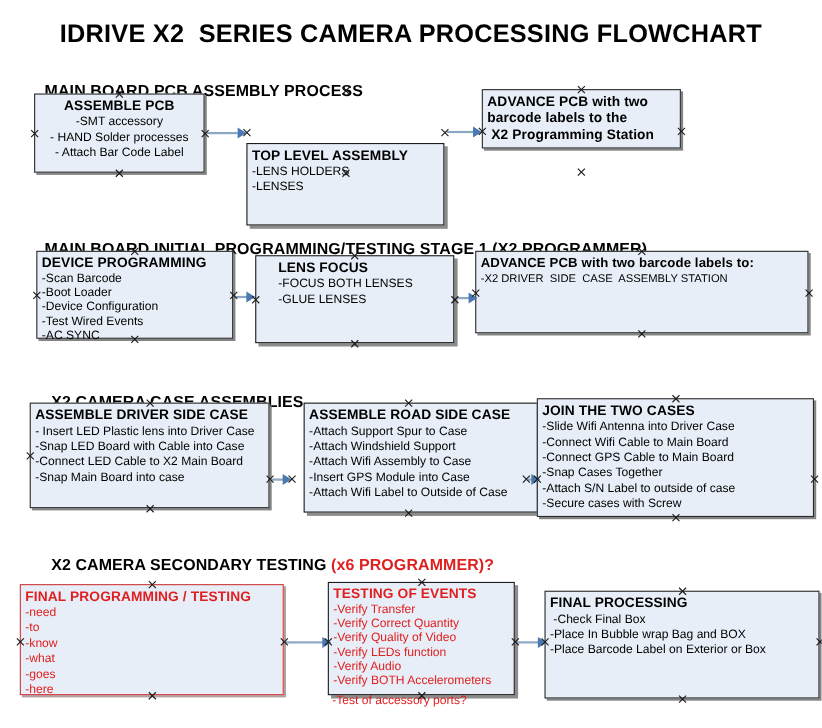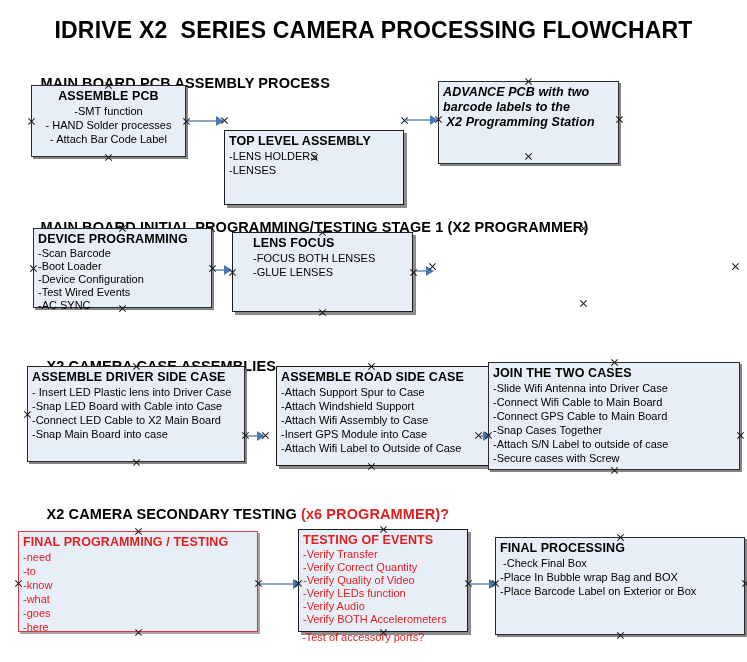--- a/index.html
+++ b/index.html
@@ -128,32 +128,32 @@
 <div id="canvas">
 
   <div class="main-title">IDRIVE X2  SERIES CAMERA PROCESSING FLOWCHART</div>
 
   <div class="section-header" style="left:24px; top:59px;">
     <span>MAIN BOARD PCB ASSEMBLY PROCESS</span>
   </div>
 
   <div class="box" style="left:31px; top:85px; width:155px; height:72px;text-align:center;">
     <div class="box-title">ASSEMBLE PCB</div>
-    <div class="box-line">-SMT function</div>
+    <div class="box-line">-SMT accessory</div>
     <div class="box-line">- HAND Solder processes</div>
     <div class="box-line">- Attach Bar Code Label</div>
   </div>
 
   <div class="box thickframe" style="left:224px; top:82px; width:180px; height:75px;margin-top:48px;">
     <div class="box-title">TOP LEVEL ASSEMBLY</div>
     <div class="box-line">-LENS HOLDERS</div>
     <div class="box-line">-LENSES</div>
   </div>
 
-  <div class="box" style="left:438px; top:81px; width:181px; height:83px;font-style:italic;">
+  <div class="box" style="left:438px; top:81px; width:181px; height:54px;">
     <div class="box-title">ADVANCE PCB with two
 barcode labels to the
  X2 Programming Station</div>
   </div>
 
   <div class="section-header" style="left:24px; top:203px;">
     <span>MAIN BOARD INITIAL PROGRAMMING/TESTING STAGE 1 (X2 PROGRAMMER)</span>
   </div>
 
   <div class="box" style="left:33px; top:228px; width:179px; height:80px;">
@@ -164,20 +164,24 @@
     <div class="box-line tight">-Test Wired Events</div>
     <div class="box-line tight">-AC SYNC</div>
   </div>
 
   <div class="box thickframe" style="left:232px; top:232px; width:181px; height:80px;padding-left:20px;">
     <div class="box-title">LENS FOCUS</div>
     <div class="box-line">-FOCUS BOTH LENSES</div>
     <div class="box-line">-GLUE LENSES</div>
   </div>
 
+  <div class="box" style="left:432px; top:228px; width:303px; height:75px;">
+    <div class="box-title small">ADVANCE PCB with two barcode labels to:</div>
+    <div class="box-line sm">-X2 DRIVER  SIDE  CASE  ASSEMBLY STATION</div>
+  </div>
 
   <div class="section-header" style="left:30px; top:342px;">
     <span>X2 CAMERA CASE ASSEMBLIES</span>
   </div>
 
   <div class="box" style="left:27px; top:366px; width:218px; height:96px;">
     <div class="box-title">ASSEMBLE DRIVER SIDE CASE</div>
     <div class="box-line">- Insert LED Plastic lens into Driver Case</div>
     <div class="box-line">-Snap LED Board with Cable into Case</div>
     <div class="box-line">-Connect LED Cable to X2 Main Board</div>

